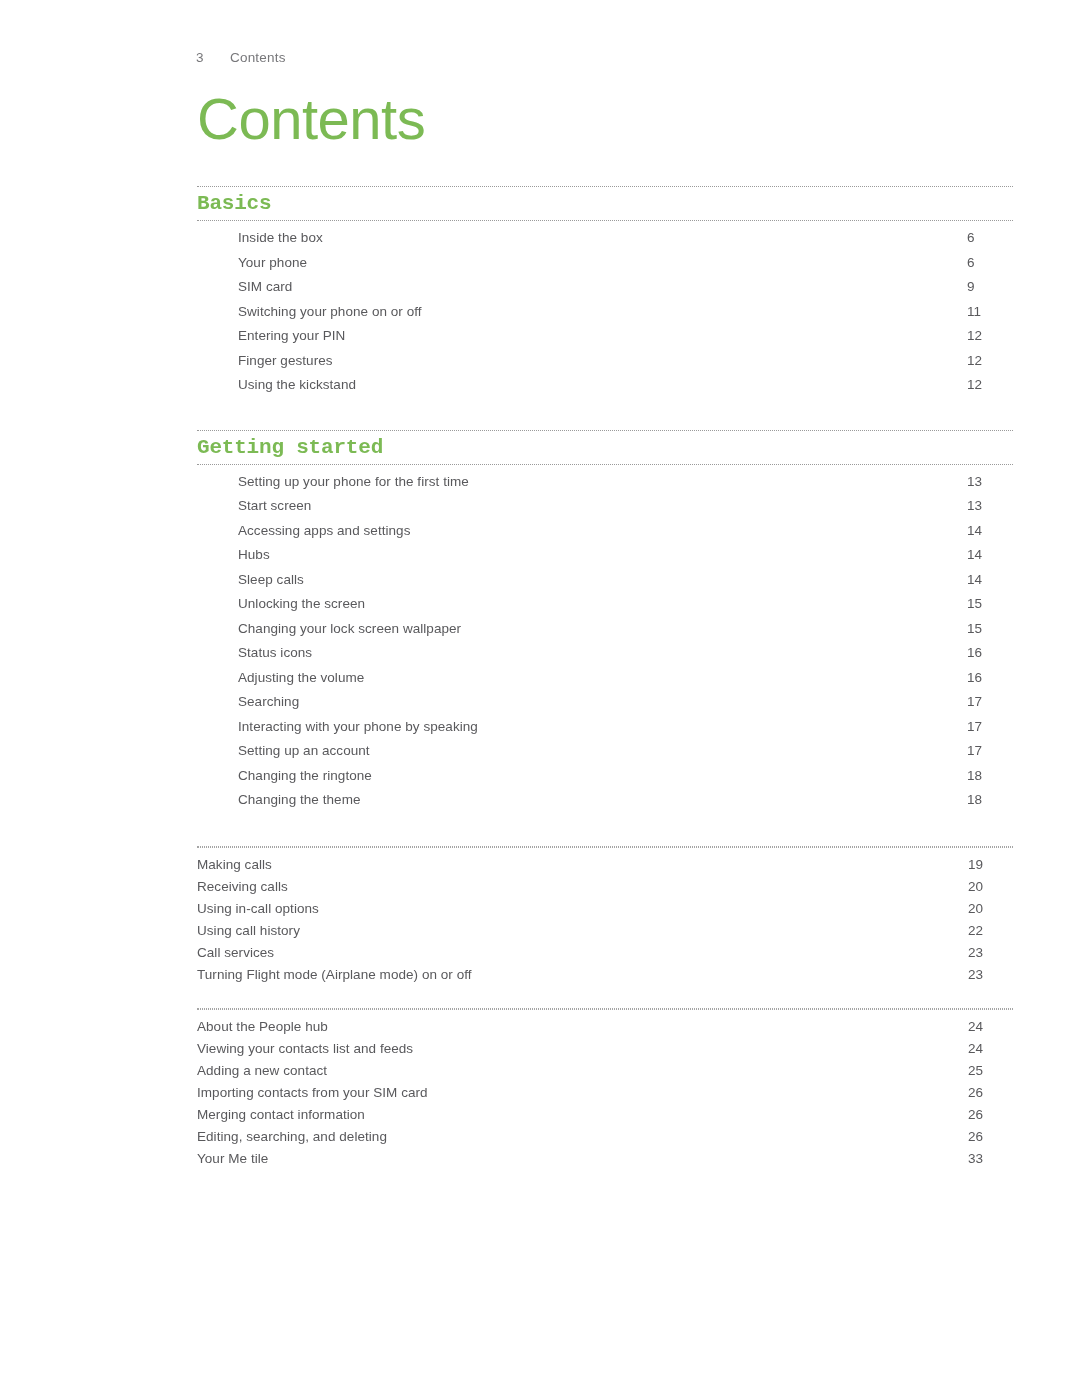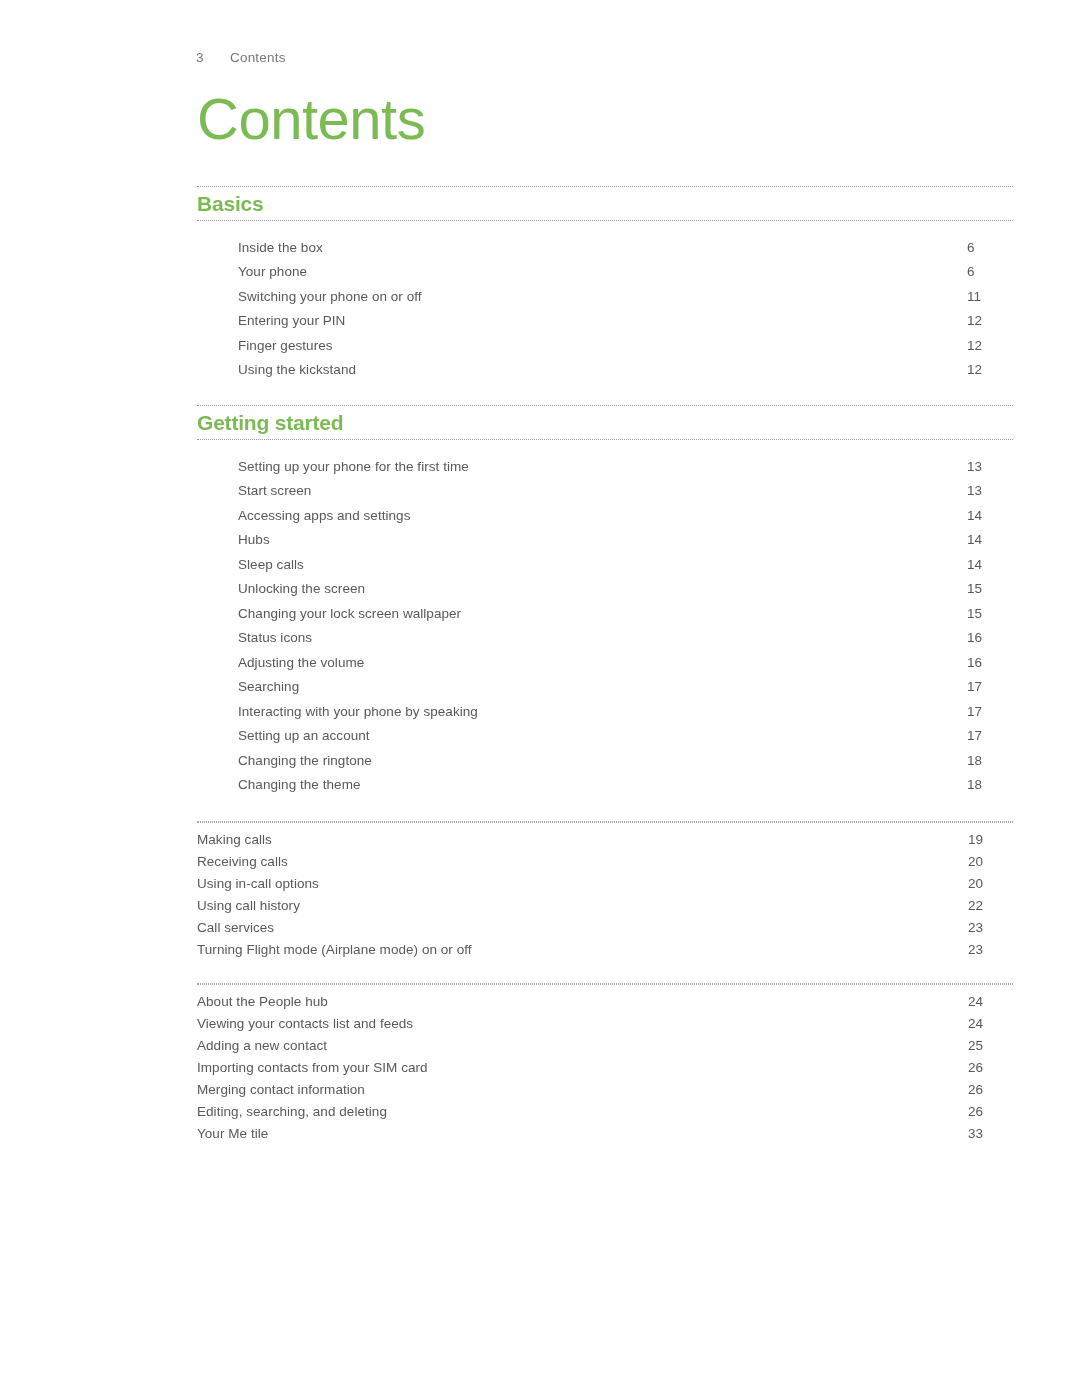--- a/index.html
+++ b/index.html
@@ -73,20 +73,21 @@
   .section-heading {
     font-size: 21px;
     line-height: 30px;
     color: #7cba54;
     padding: 2px 0 1px 0;
     white-space: nowrap;
   }
   .section-heading.bold {
     font-weight: 700;
     letter-spacing: -0.2px;
+    font-family: Liberation Mono, monospace;
   }
   .section-heading.light {
     font-weight: 400;
     color: #86c060;
     letter-spacing: 0.1px;
   }
 
   .entries { padding-top: 9px; }
 
   .entry {
@@ -100,21 +101,20 @@
   .entry .entry-spacer { flex: 1 1 auto; }
   .entry .entry-page {
     flex: 0 0 48px;
     text-align: left;
   }
 
   
   .entries.indented .entry {
     padding-left: 41px;
     height: 24.5px;
-    align-items: flex-end;
   }
   .entries.indented .entry .entry-page { flex-basis: 46px; }
 
   
   .entries.flush .entry {
     padding-left: 0;
     height: 22px;
   }
   .entries.flush .entry .entry-page { flex-basis: 45px; }
 
@@ -145,20 +145,25 @@
           <span class="entry-label">Inside the box</span>
           <span class="entry-spacer"></span>
           <span class="entry-page">6</span>
         </div>
         <div class="entry">
           <span class="entry-label">Your phone</span>
           <span class="entry-spacer"></span>
           <span class="entry-page">6</span>
         </div>
         <div class="entry">
+          <span class="entry-label">SIM card</span>
+          <span class="entry-spacer"></span>
+          <span class="entry-page">9</span>
+        </div>
+        <div class="entry">
           <span class="entry-label">Switching your phone on or off</span>
           <span class="entry-spacer"></span>
           <span class="entry-page">11</span>
         </div>
         <div class="entry">
           <span class="entry-label">Entering your PIN</span>
           <span class="entry-spacer"></span>
           <span class="entry-page">12</span>
         </div>
         <div class="entry">

